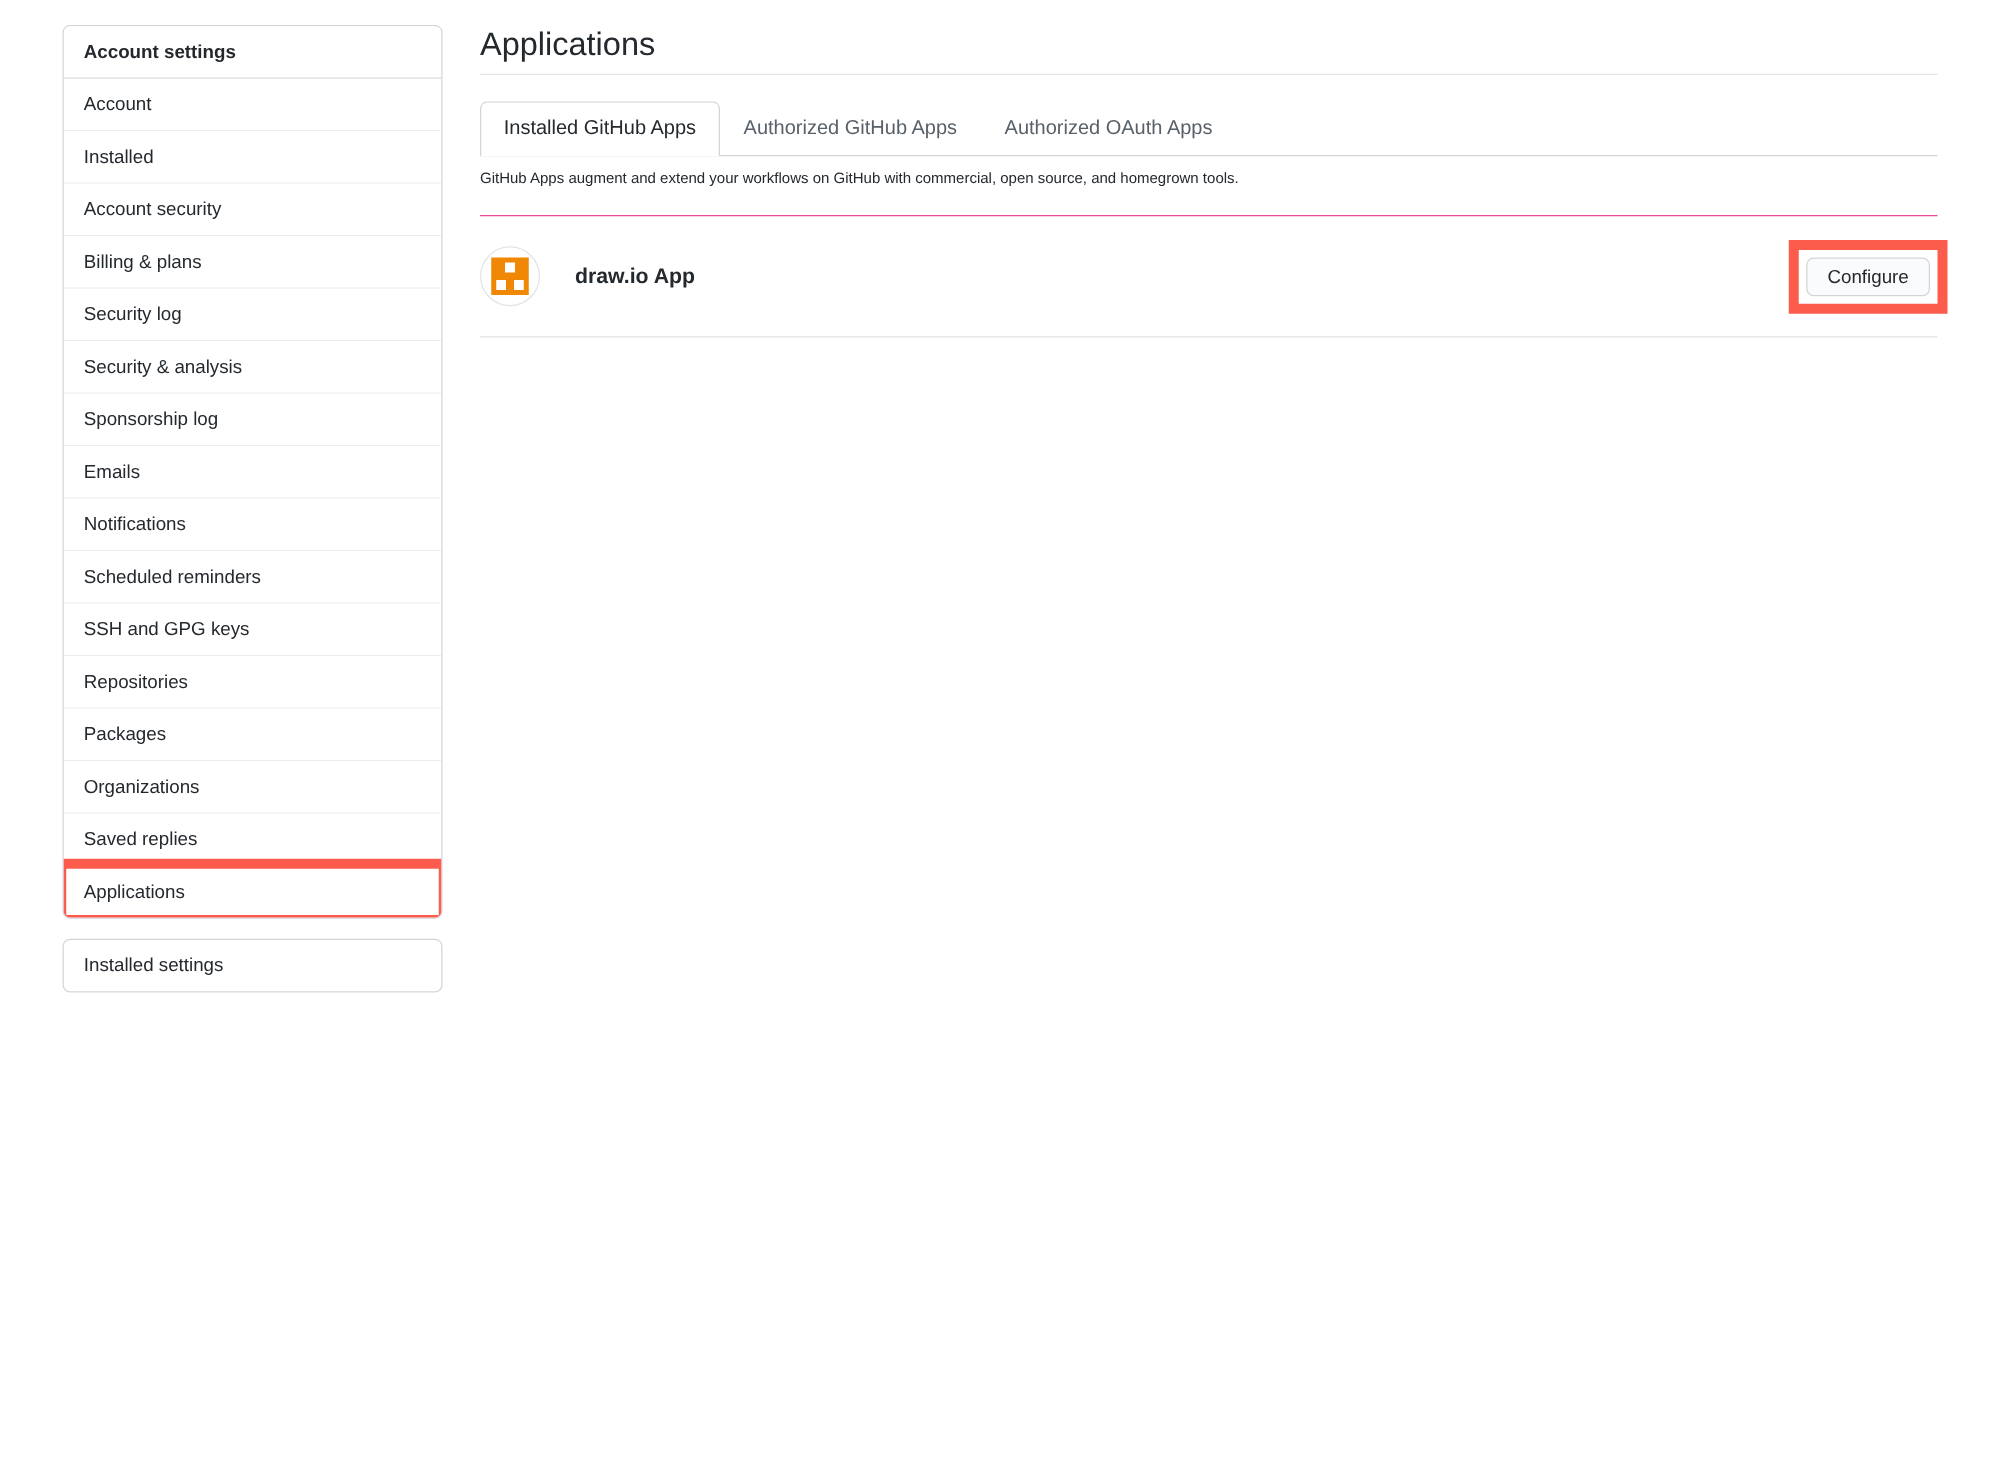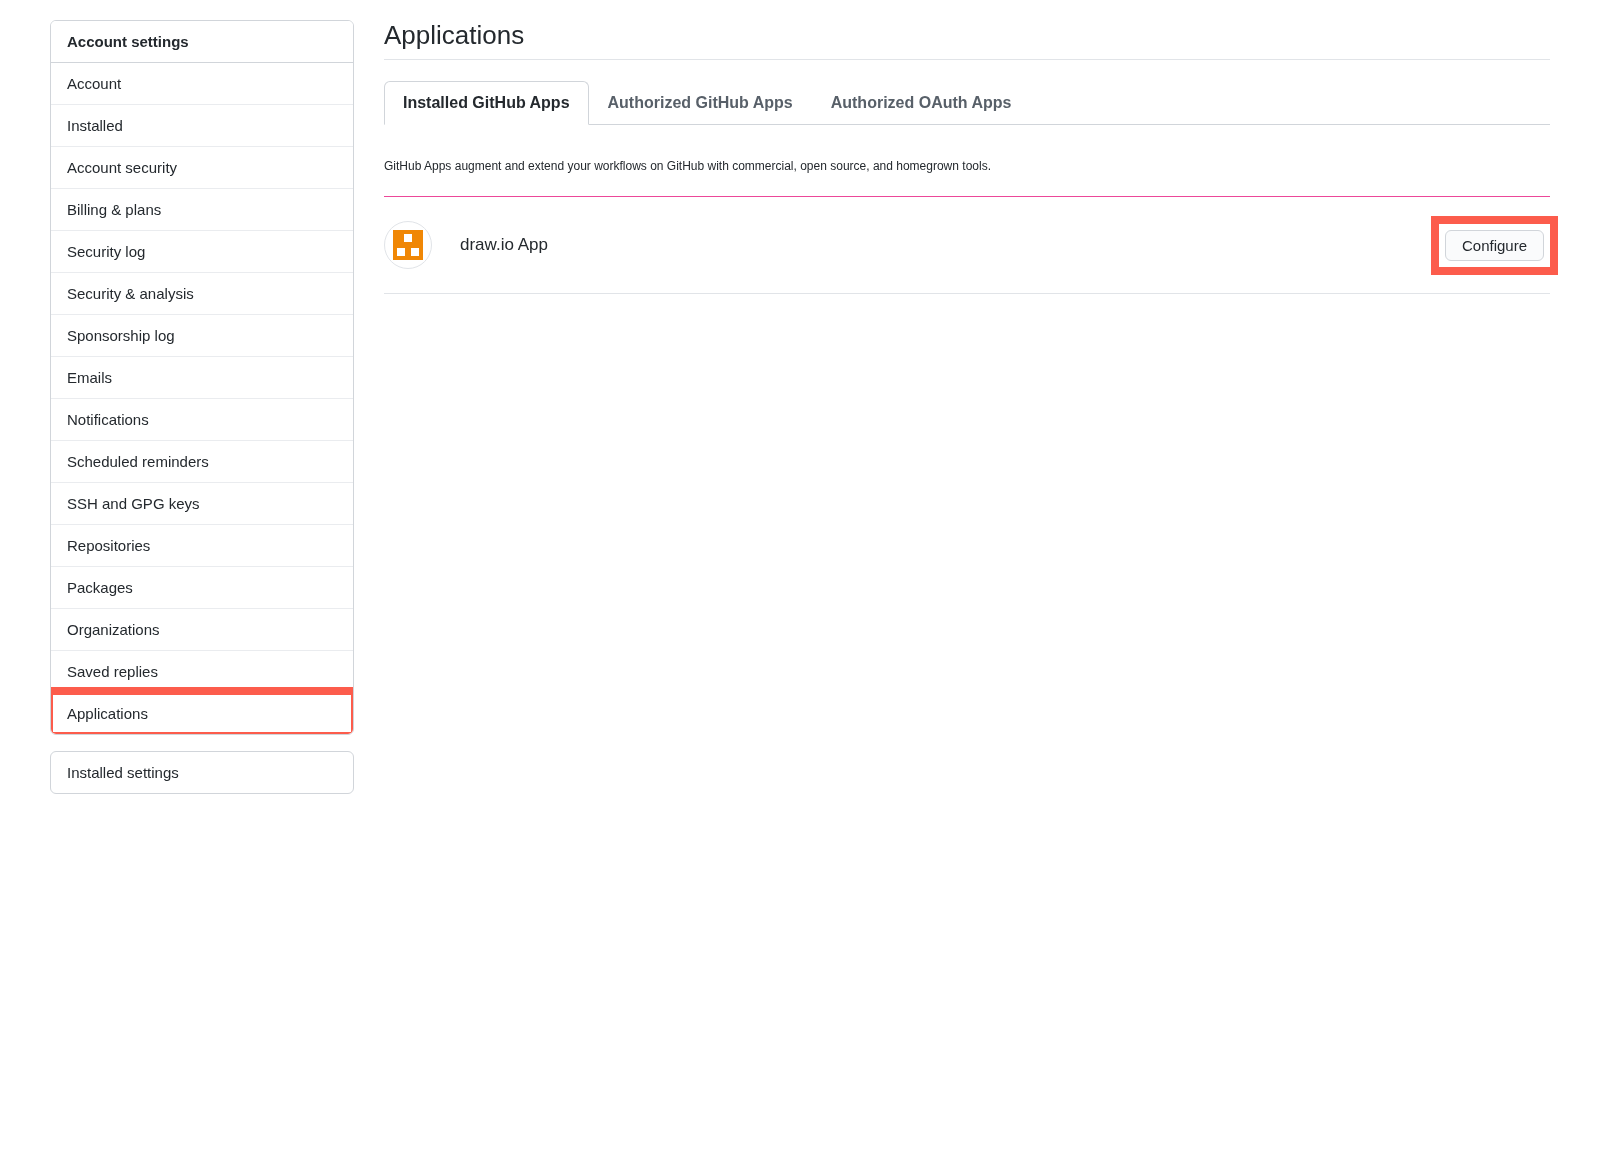--- a/index.html
+++ b/index.html
@@ -70,22 +70,21 @@
     .page-title {
       font-size: 26px;
       font-weight: 400;
       margin-bottom: 20px;
       border-bottom: 1px solid #e1e4e8;
       padding-bottom: 8px;
     }
     .tabs {
       display: flex;
       border-bottom: 1px solid #d1d5da;
-      margin-bottom: 32px;
-      font-weight: bold;
+      margin-bottom: 8px;
     }
     .tab {
       padding: 12px 18px;
       font-size: 16px;
       color: #586069;
       cursor: pointer;
       border: 1px solid transparent;
       border-bottom: none;
       position: relative;
       top: 1px;
@@ -141,21 +140,21 @@
       content: "";
       position: absolute;
       bottom: 4px;
       left: 4px;
       width: 22px;
       height: 8px;
       background: linear-gradient(to right, #ffffff 0%, #ffffff 36%, #f08705 36%, #f08705 64%, #ffffff 64%, #ffffff 100%);
     }
     .app-name {
       font-size: 17px;
-      font-weight: 400;
+      font-weight: 700;
       flex: 1;
     }
     .configure-wrap {
       outline: 8px solid #fc5c4c;
       padding: 6px;
       display: inline-block;
     }
     .configure-btn {
       padding: 6px 16px;
       font-size: 15px;

